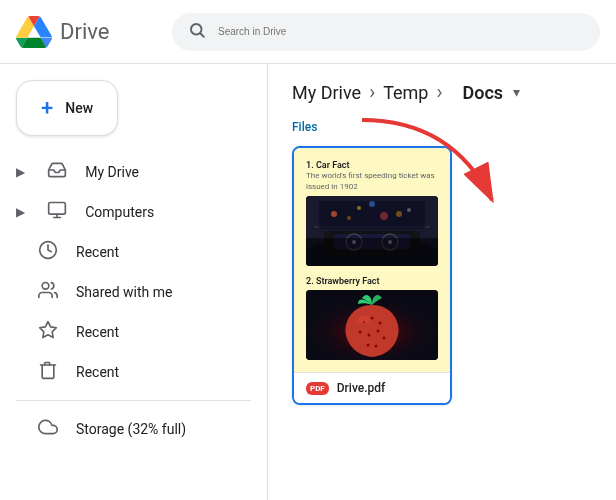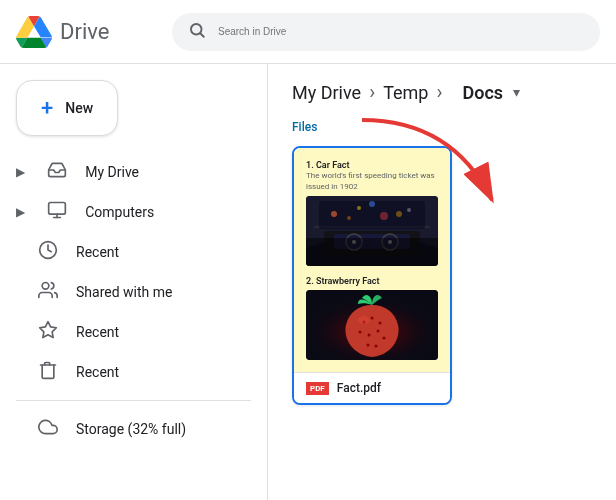--- a/index.html
+++ b/index.html
@@ -249,21 +249,21 @@
       padding: 8px 12px;
       background: #fff;
       border-top: 1px solid #e0e0e0;
     }
     .pdf-badge {
       background: #e53935;
       color: #fff;
       font-size: 8px;
       font-weight: 700;
       padding: 2px 4px;
-      border-radius: 0;
+      border-radius: 6px;
     }
     .file-name {
       font-size: 12px;
       color: #202124;
       font-weight: 500;
     }
 
     
     .arrow-container {
       position: relative;
@@ -479,21 +479,21 @@
                     <ellipse cx="60" cy="30" rx="6" ry="4" fill="#e74c3c" opacity="0.4"></ellipse>
                   </svg>
                 </div>
               </div>
             </div>
 
           </div>
 
           <div class="file-card-footer">
             <span class="pdf-badge">PDF</span>
-            <span class="file-name">Fact.pdf</span>
+            <span class="file-name">Drive.pdf</span>
           </div>
         </div>
 
       </div>
     </div>
 
   </div>
 </div>
 
 </body></html>

